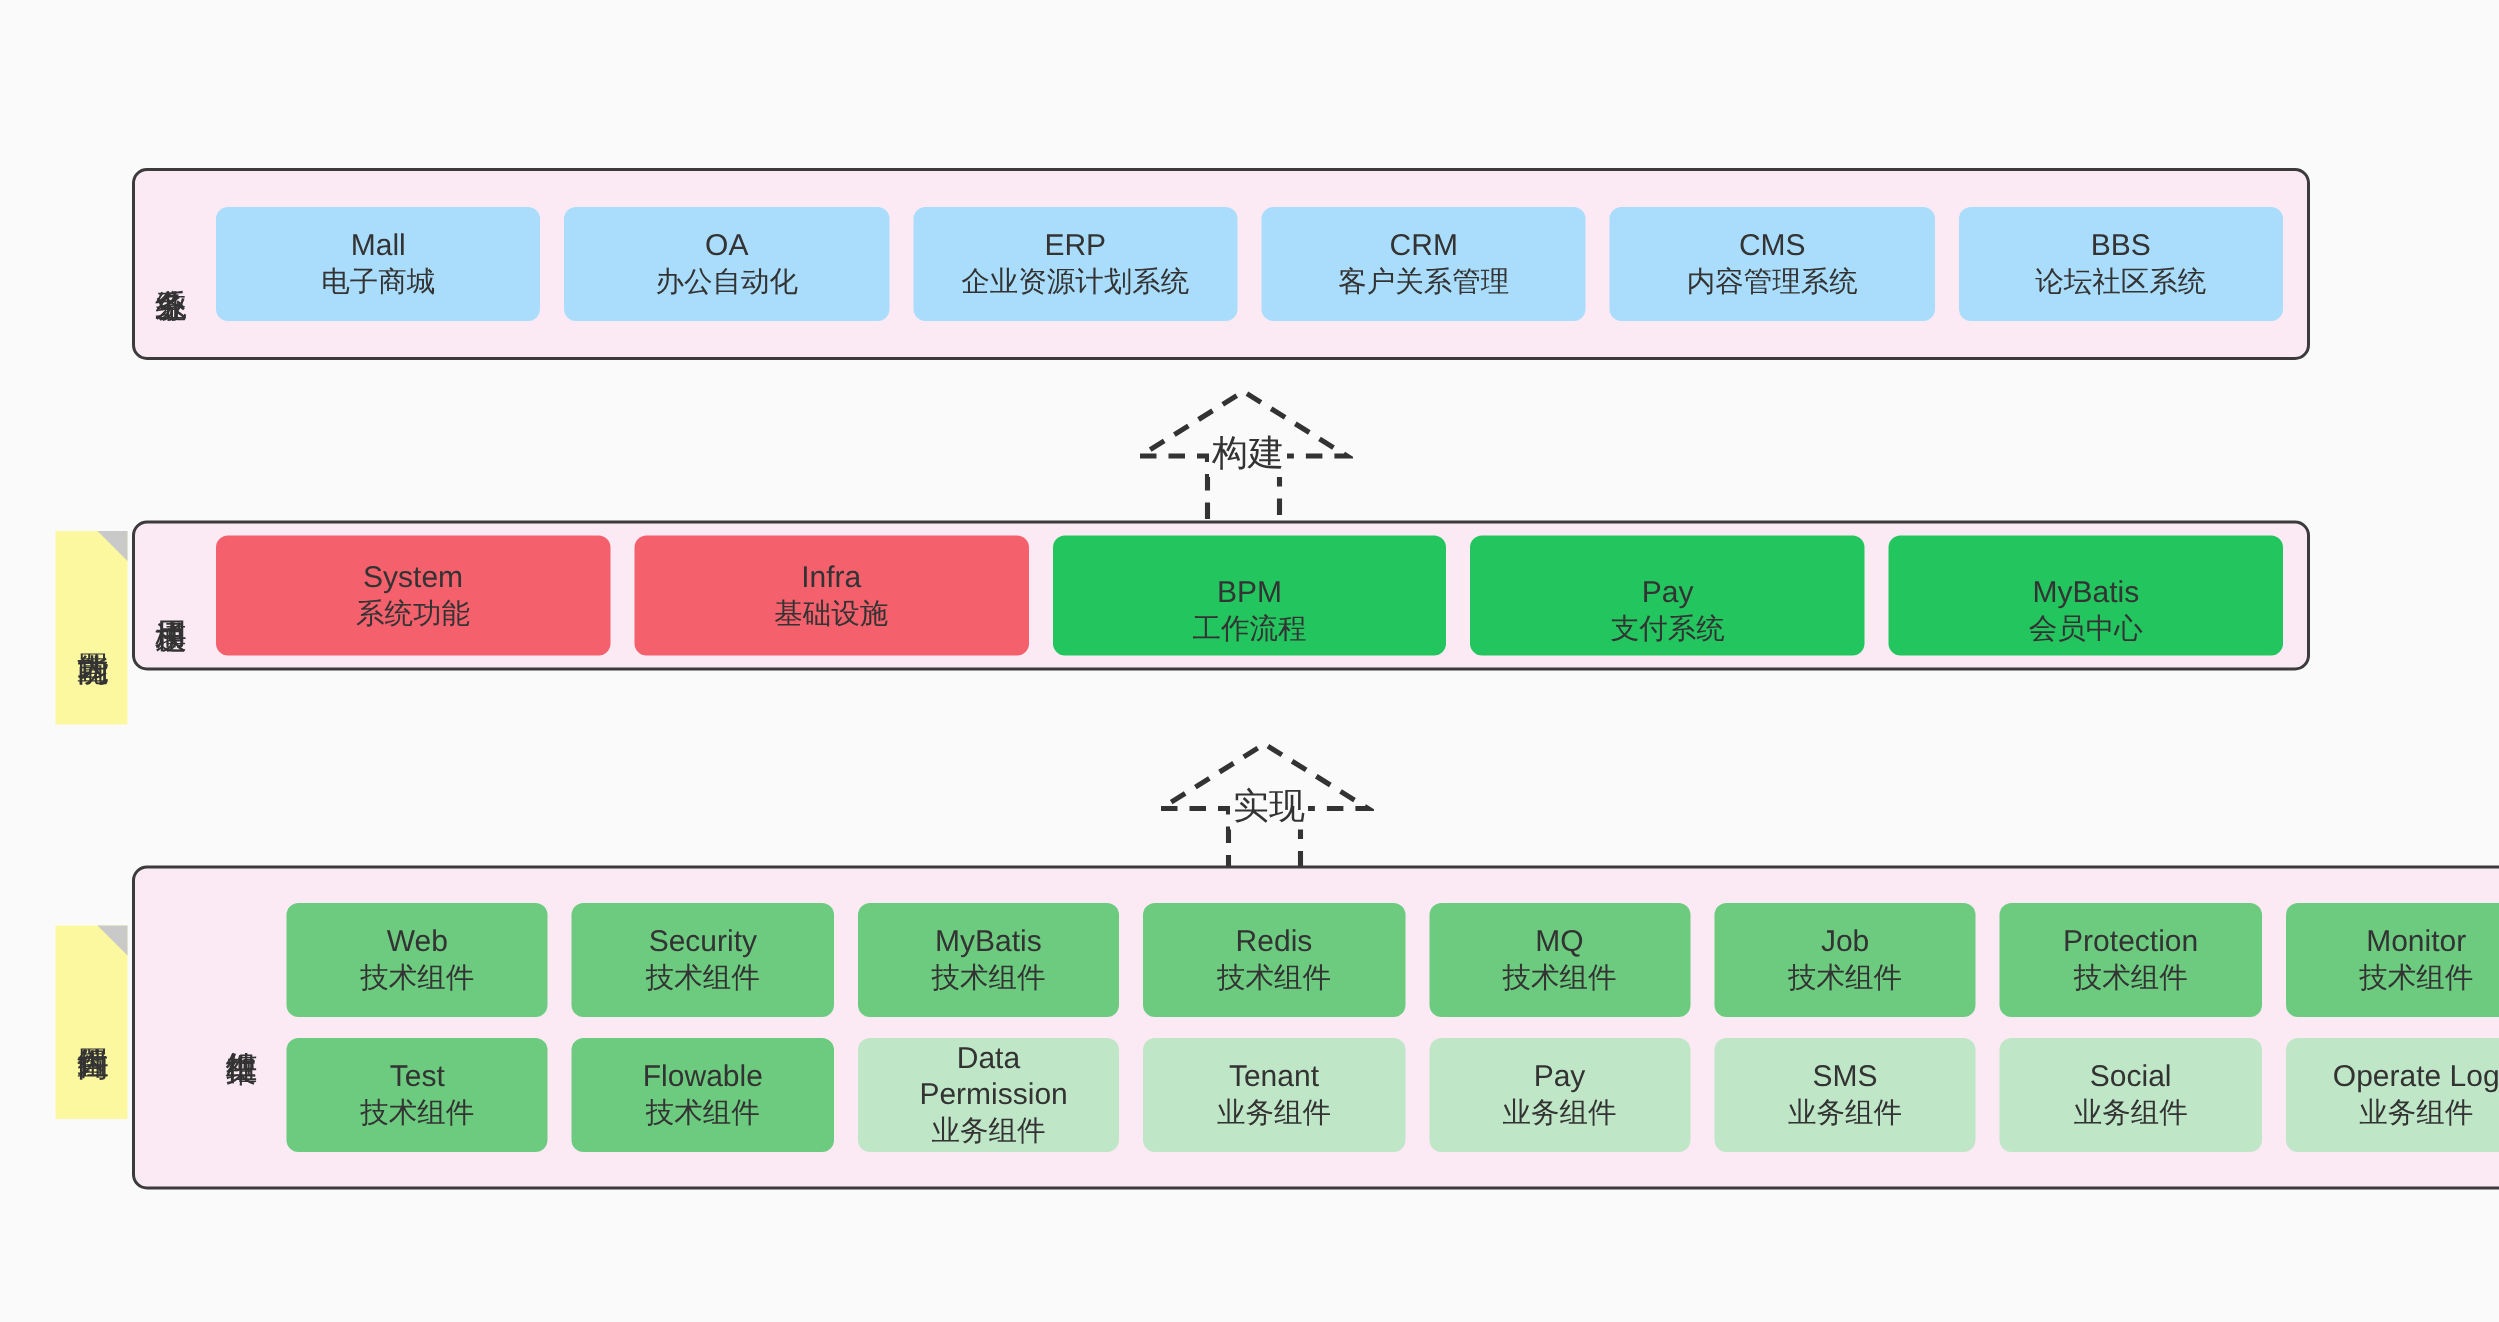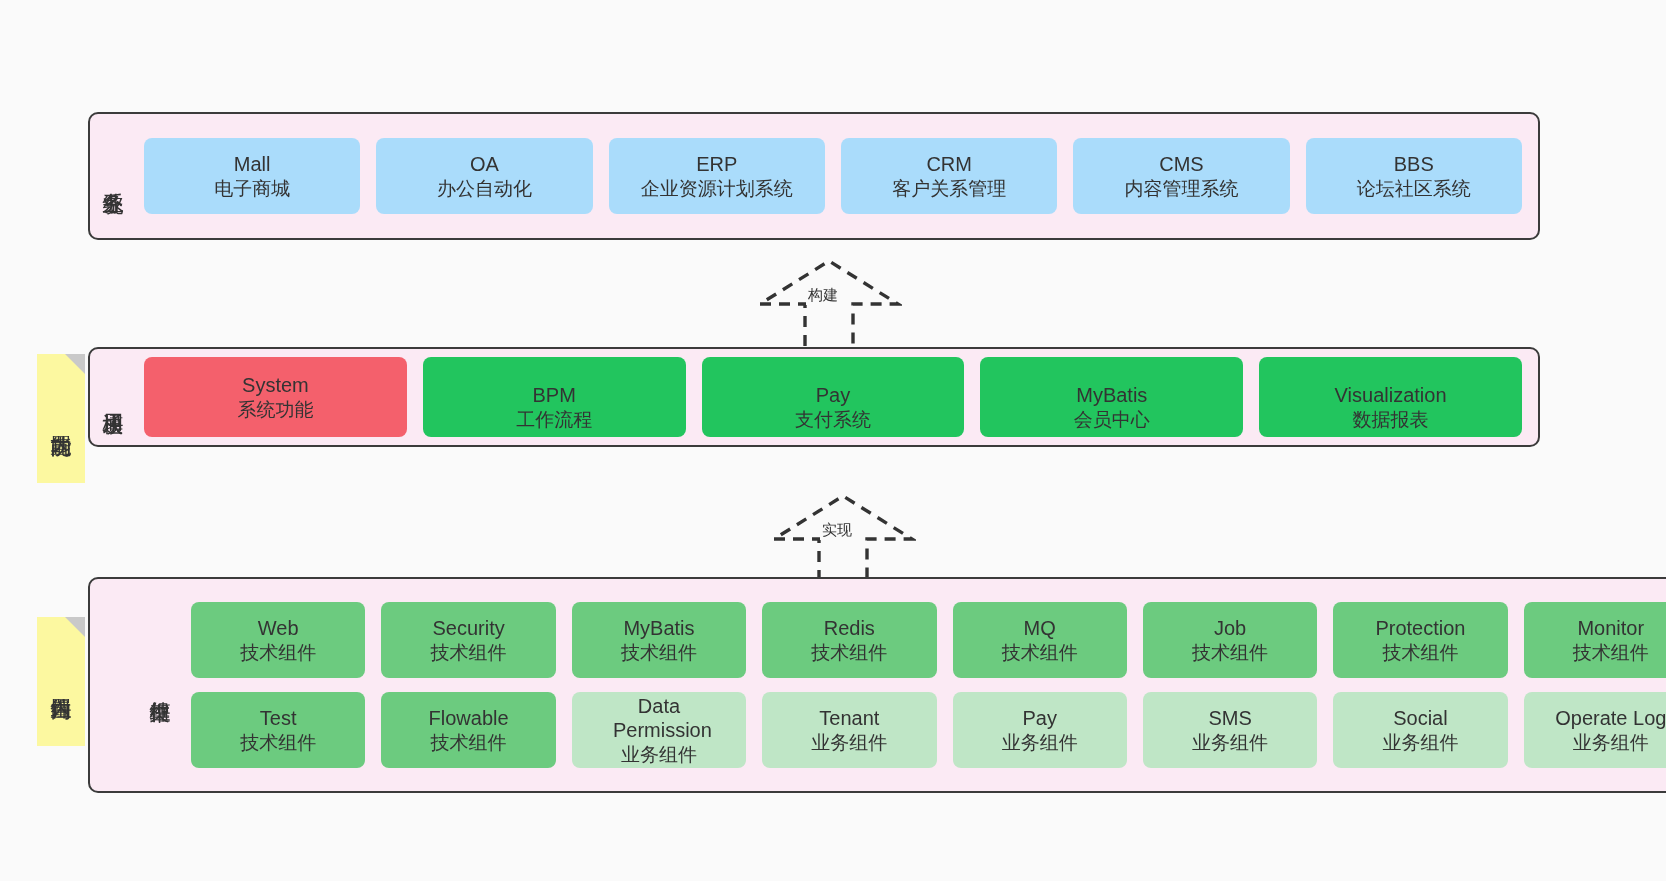--- a/index.html
+++ b/index.html
@@ -106,21 +106,21 @@
     border-left: 20px solid transparent;
     border-top: 20px solid #c9c9c9;
   }
 
   
   .arrow {
     position: absolute;
   }
   .arrow .lbl {
     position: absolute;
-    font-size: 15px;
+    font-size: 24px;
     color: #333333;
     background: #fafafa;
     padding: 0 2px;
     white-space: nowrap;
   }
 </style>
 </head>
 <body>
 
 <div id="canvas">
@@ -169,35 +169,35 @@
   </div>
 
   <div class="layer" id="layer-common" style="left:88px; top:347px; width:1452px; height:100px;">
     <div class="layer-title">通用模块</div>
     <div class="layer-body">
       <div class="row">
         <div class="node redsol">
           <span class="t1">System</span>
           <span class="t2">系统功能</span>
         </div>
+        <div class="node redsol">
+          <span class="t1">Infra</span>
+          <span class="t2">基础设施</span>
+        </div>
         <div class="node redlt">
           <span class="t1">BPM</span>
           <span class="t2">工作流程</span>
         </div>
         <div class="node redlt">
           <span class="t1">Pay</span>
           <span class="t2">支付系统</span>
         </div>
         <div class="node redlt">
           <span class="t1">MyBatis</span>
           <span class="t2">会员中心</span>
-        </div>
-        <div class="node redlt">
-          <span class="t1">Visualization</span>
-          <span class="t2">数据报表</span>
         </div>
       </div>
     </div>
   </div>
 
   <div class="arrow" id="arrow-implement" style="left:770px; top:493px; width:146px; height:88px;">
     <svg width="146" height="88" viewBox="0 0 146 88">
       <path d="M 49 88 L 49 46 L 4 46 L 73 3 L 142 46 L 97 46 L 97 88" fill="none" stroke="#333333" stroke-width="3.4" stroke-dasharray="11 8" stroke-linecap="butt"></path>
     </svg>
     <span class="lbl" style="left:50px; top:28px;">实现</span>

